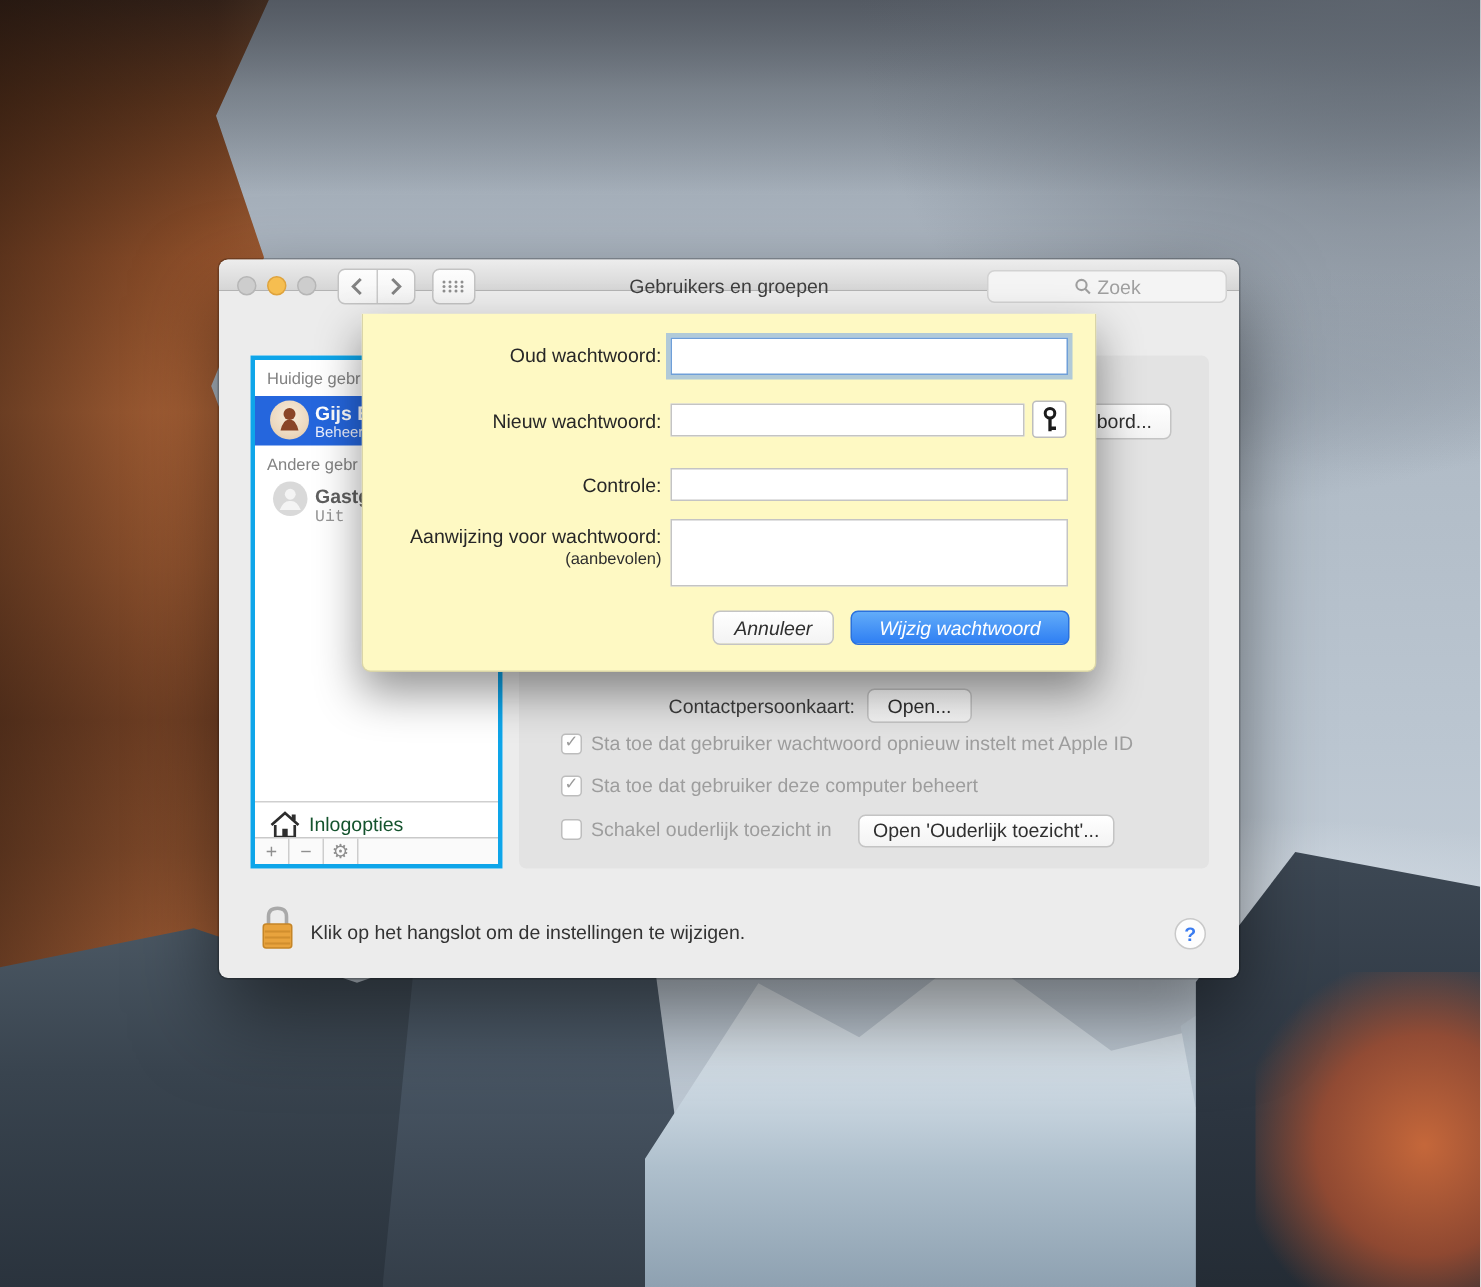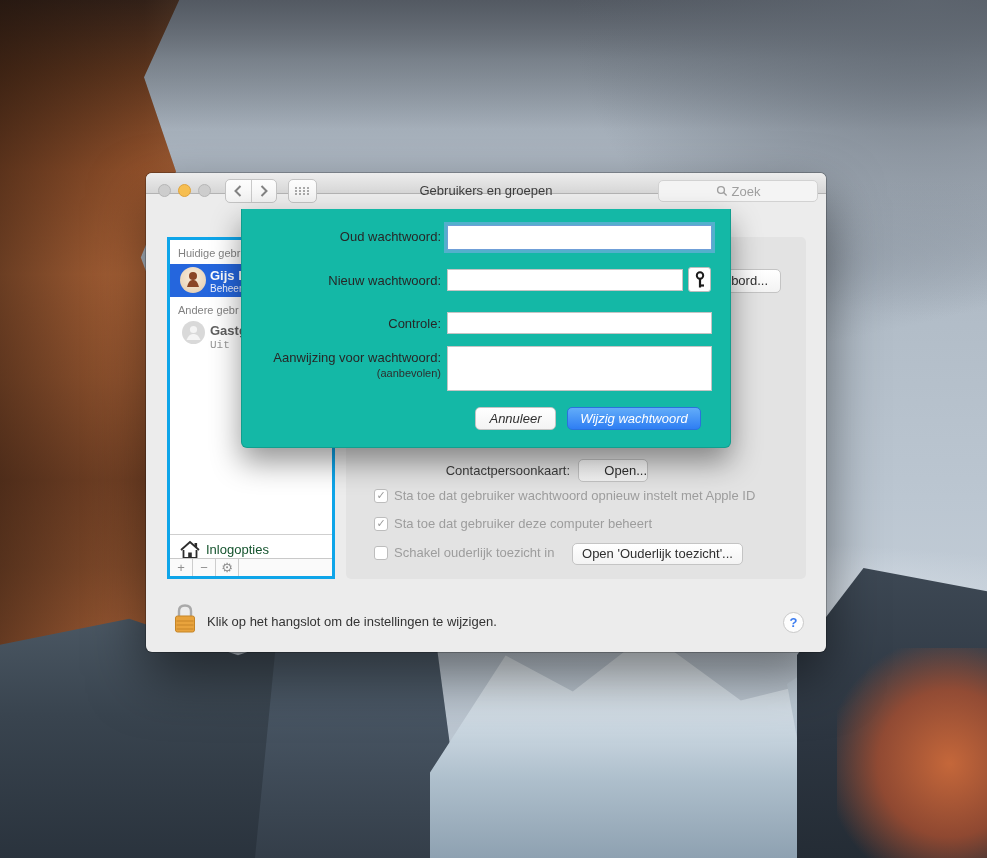--- a/index.html
+++ b/index.html
@@ -89,49 +89,49 @@
   .strip-rest { flex:1; }
 
   
   .mainpanel { position:absolute; left:200px; top:64px; width:460px; height:342px;
     background:#e3e3e3; border-radius:5px; }
   .btn { background:linear-gradient(180deg,#ffffff,#f3f3f3); border:1px solid #c4c4c4; border-radius:5px;
     color:#2f2f2f; font-size:13px; text-align:center; }
   .hiddenbtn { position:absolute; left:344px; top:32px; width:91px; height:24px; line-height:22px;
     text-align:right; padding-right:12px; overflow:hidden; }
   .contactlabel { position:absolute; left:0; top:226px; width:224px; text-align:right; color:#3c3c3c; }
-  .openbtn { position:absolute; left:232px; top:222px; width:70px; height:23px; line-height:21px;text-align:right; }
+  .openbtn { position:absolute; left:232px; top:222px; width:70px; height:23px; line-height:21px; }
   .cbrow { position:absolute; left:28px; display:flex; align-items:center; }
   .cbbox { width:14px; height:14px; background:#fff; border:1px solid #bdbdbd; border-radius:3px;
     margin-right:6px; display:flex; align-items:center; justify-content:center;
     color:#9a9a9a; font-size:11px; line-height:1; }
   .cbtext { color:#9d9d9d; font-size:13px; white-space:nowrap; }
   .parentalbtn { position:absolute; left:226px; top:306px; width:171px; height:22px; line-height:20px; }
 
   
   .lockicon { position:absolute; left:26px; top:429px; }
   .locktext { position:absolute; left:61px; top:441px; color:#333; font-size:13px; }
   .helpbtn { position:absolute; left:637px; top:439px; width:21px; height:21px; border-radius:50%;
     background:#fdfdfd; border:1px solid #c9c9c9; color:#3b7cf0; font-weight:bold;
     text-align:center; line-height:19px; font-size:13px; }
 
   
   .sheet { position:absolute; left:95px; top:36px; width:490px; height:239px;
-    background:#14b8a6; border:1px solid rgba(0,0,0,.14); border-top:none;
+    background:#fef9c3; border:1px solid rgba(0,0,0,.14); border-top:none;
     border-radius:0 0 6px 6px; box-shadow:0 14px 30px rgba(0,0,0,.42); z-index:5; }
   .flabel { position:absolute; left:10px; width:189px; text-align:right; color:#272727; font-size:13px; white-space:nowrap; }
   .fsub { position:absolute; left:10px; width:189px; text-align:right; color:#2e2e2e; font-size:11px; }
   .field { position:absolute; background:#fff; border:1px solid #c4c4c4; }
   .field.focused { border:1px solid #6f9fd8; box-shadow:0 0 0 3px rgba(125,170,230,.6); }
   .keybtn { position:absolute; left:446px; top:58px; width:23px; height:25px;
     background:#fff; border:1px solid #bdbdbd; border-radius:3px;
     display:flex; align-items:center; justify-content:center; }
   .sheetbtn { position:absolute; top:198px; height:23px; line-height:21px;font-style:italic; }
   .sheetbtn.cancel { left:233px; width:81px; }
-  .sheetbtn.primary { left:325px; width:134px; background:linear-gradient(180deg,#62acf9,#2e7ef3);
+  .sheetbtn.primary { left:325px; width:146px; background:linear-gradient(180deg,#62acf9,#2e7ef3);
     border:1px solid #2a71dd; color:#fff;text-align:center; }
 </style>
 </head>
 <body>
 
 <div class="desktop">
 
   <div class="wp wp-cloud-top"></div>
   <div class="wp wp-cloud-right"></div>
   <div class="wp wp-cloud-streak"></div>

